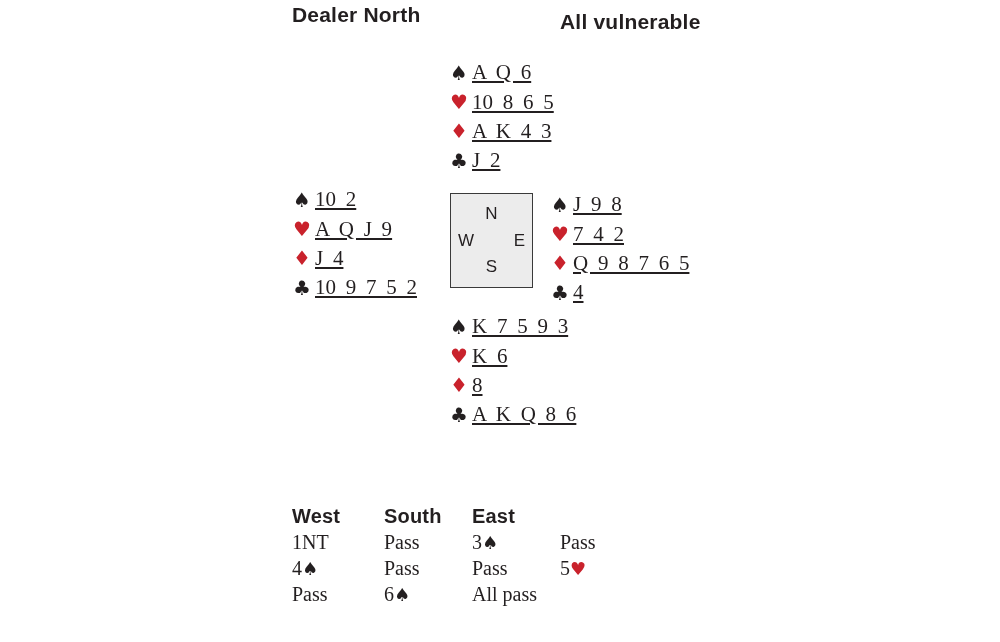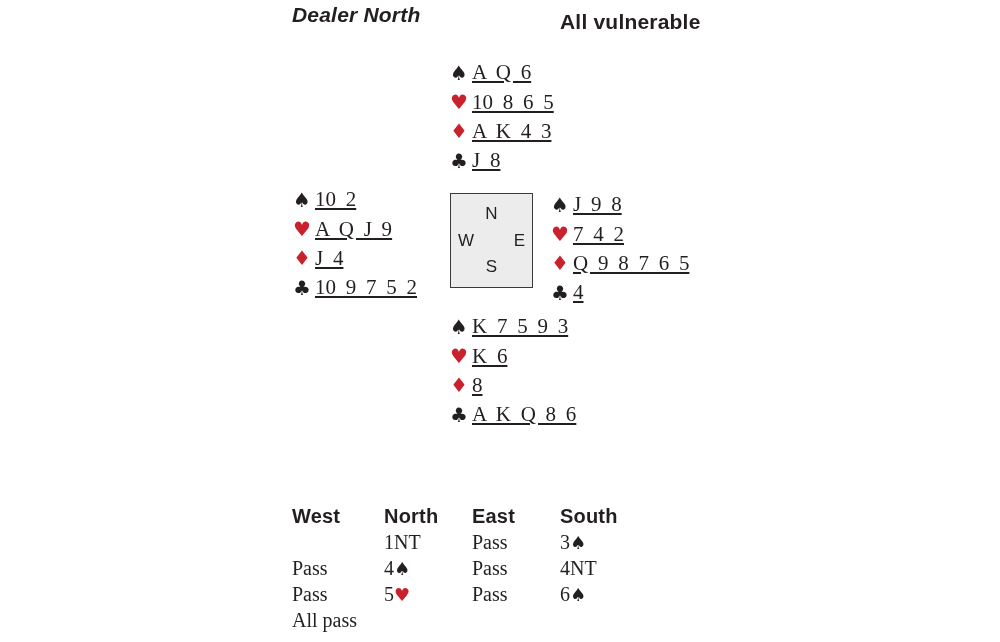--- a/index.html
+++ b/index.html
@@ -11,21 +11,21 @@
   html,body{margin:0;padding:0;background:#fff;}
   .stage{
     position:relative;width:1000px;height:642px;background:#ffffff;
     color:var(--black);overflow:hidden;
   }
   .title{
     position:absolute;
     font-family:"Liberation Sans",sans-serif;
     font-weight:bold;font-size:21px;letter-spacing:.2px;color:var(--black);
   }
-  .title.dealer{left:292px;top:3px;font-style:italic;}
+  .title.dealer{left:292px;top:3px;}
   .title.vuln{left:560px;top:10px;}
 
   .hand{position:absolute;}
   .hand.north{left:450px;top:58px;}
   .hand.west{left:293px;top:185px;}
   .hand.east{left:551px;top:190px;}
   .hand.south{left:450px;top:312px;}
   .suit-row{display:flex;align-items:center;height:29.4px;}
   .sym{
     width:22px;flex:0 0 22px;
@@ -86,21 +86,21 @@
     <div class="suit-row">
       <span class="sym" data-suitcolor="red">♥</span>
       <span class="cards">10 8 6 5</span>
     </div>
     <div class="suit-row">
       <span class="sym" data-suitcolor="red">♦</span>
       <span class="cards">A K 4 3</span>
     </div>
     <div class="suit-row">
       <span class="sym" data-suitcolor="black">♣</span>
-      <span class="cards">J 8</span>
+      <span class="cards">J 2</span>
     </div>
   </div>
 
   <div class="hand west">
     <div class="suit-row">
       <span class="sym" data-suitcolor="black">♠</span>
       <span class="cards">10 2</span>
     </div>
     <div class="suit-row">
       <span class="sym" data-suitcolor="red">♥</span>
@@ -156,33 +156,31 @@
       <span class="cards">8</span>
     </div>
     <div class="suit-row">
       <span class="sym" data-suitcolor="black">♣</span>
       <span class="cards">A K Q 8 6</span>
     </div>
   </div>
 
   <div class="auction">
     <div class="hdr">West</div>
-    <div class="hdr">North</div>
+    <div class="hdr">South</div>
     <div class="hdr">East</div>
-    <div class="hdr">South</div>
 
     <div class="cell"><span></span><span class="bid-suit" data-suitcolor=""></span></div>
     <div class="cell"><span>1NT</span><span class="bid-suit" data-suitcolor=""></span></div>
     <div class="cell"><span>Pass</span><span class="bid-suit" data-suitcolor=""></span></div>
     <div class="cell"><span>3</span><span class="bid-suit" data-suitcolor="black">♠</span></div>
 
     <div class="cell"><span>Pass</span><span class="bid-suit" data-suitcolor=""></span></div>
     <div class="cell"><span>4</span><span class="bid-suit" data-suitcolor="black">♠</span></div>
     <div class="cell"><span>Pass</span><span class="bid-suit" data-suitcolor=""></span></div>
-    <div class="cell"><span>4NT</span><span class="bid-suit" data-suitcolor=""></span></div>
 
     <div class="cell"><span>Pass</span><span class="bid-suit" data-suitcolor=""></span></div>
     <div class="cell"><span>5</span><span class="bid-suit" data-suitcolor="red">♥</span></div>
     <div class="cell"><span>Pass</span><span class="bid-suit" data-suitcolor=""></span></div>
     <div class="cell"><span>6</span><span class="bid-suit" data-suitcolor="black">♠</span></div>
 
     <div class="cell"><span>All pass</span><span class="bid-suit" data-suitcolor=""></span></div>
     <div class="cell"><span></span><span class="bid-suit" data-suitcolor=""></span></div>
     <div class="cell"><span></span><span class="bid-suit" data-suitcolor=""></span></div>
     <div class="cell"><span></span><span class="bid-suit" data-suitcolor=""></span></div>

